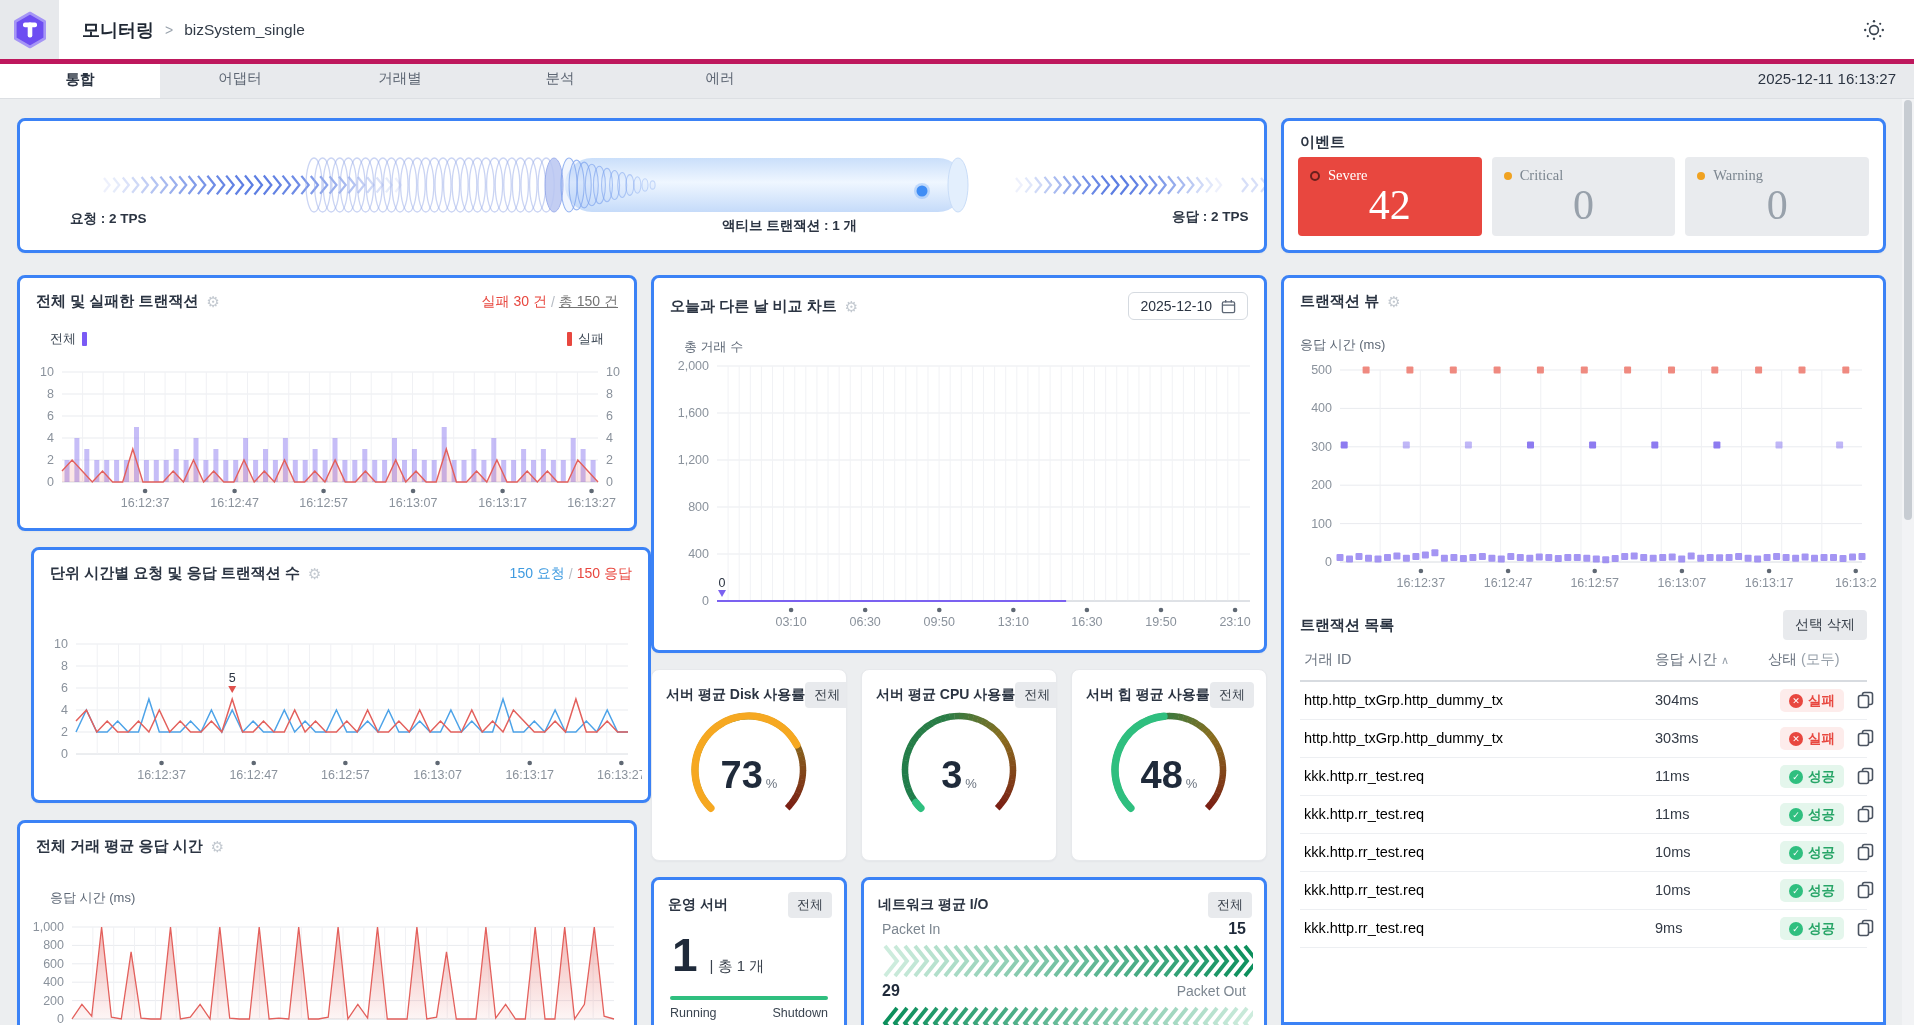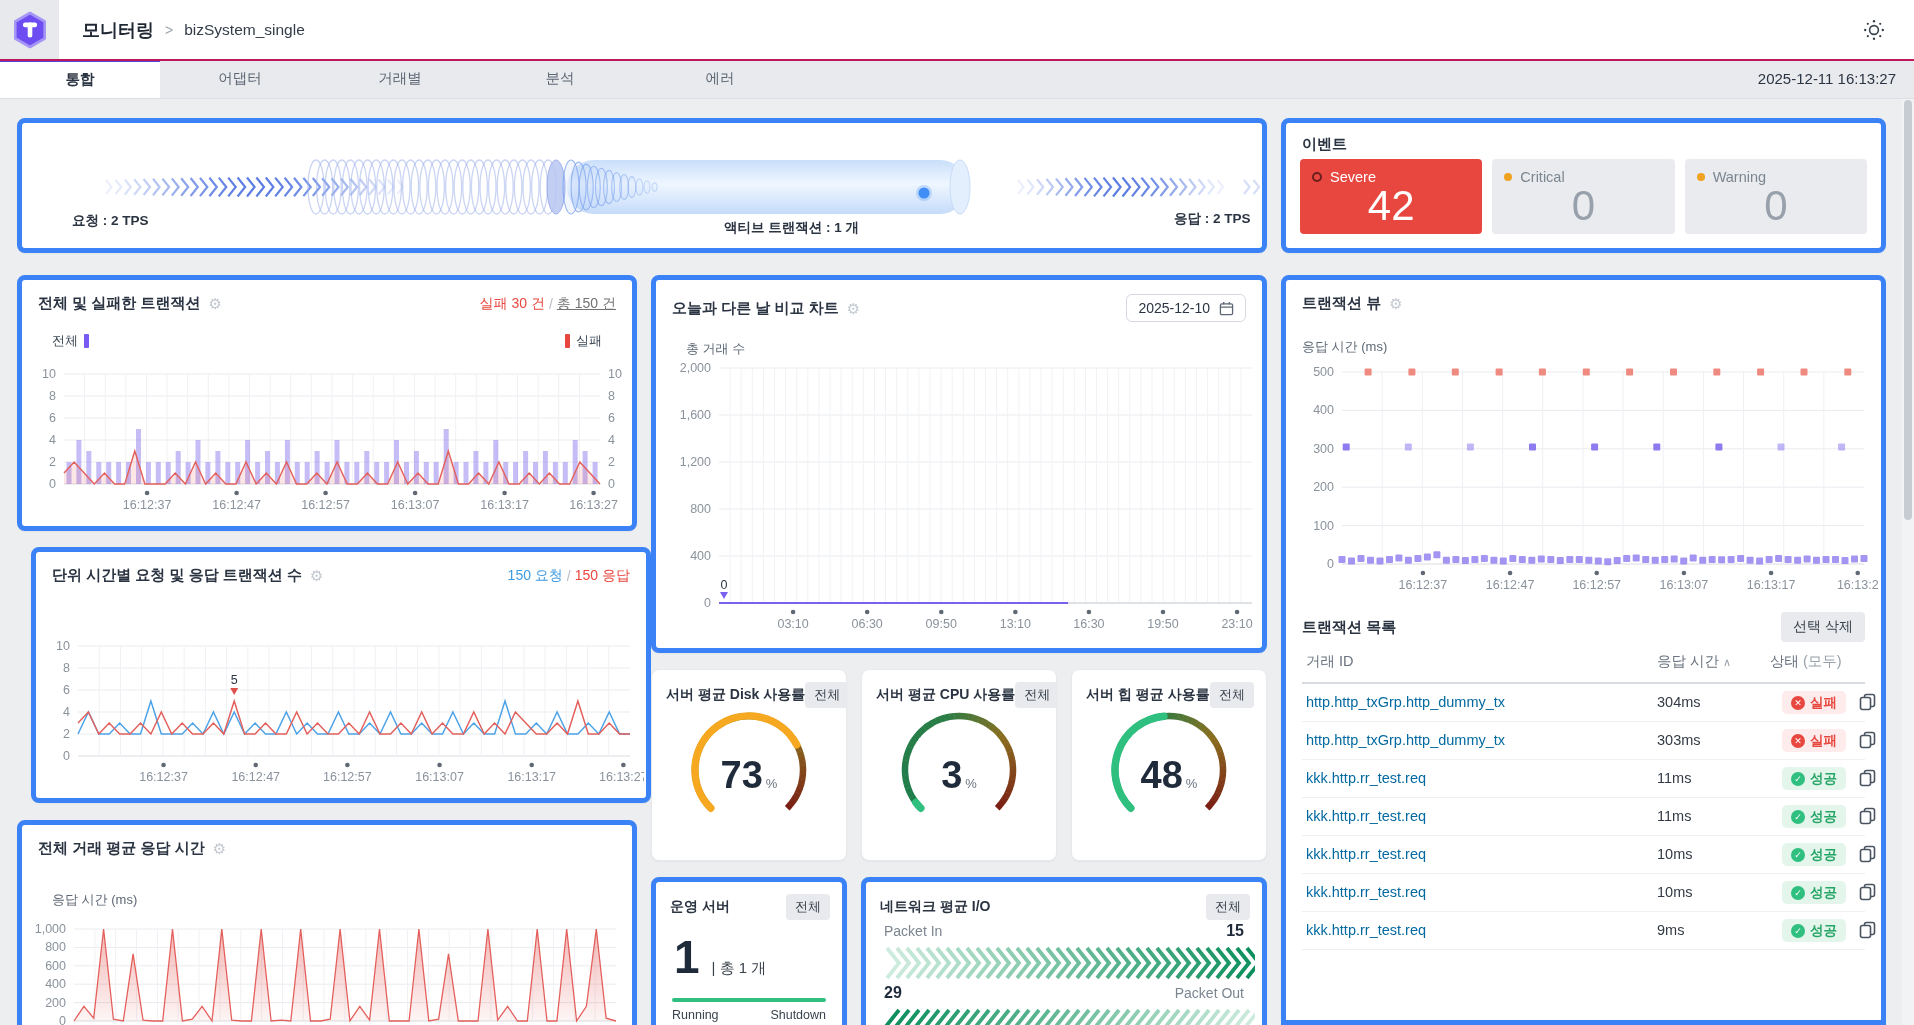--- a/index.html
+++ b/index.html
@@ -1,52 +1,52 @@
 <!DOCTYPE html>
 <html><head>
 <meta charset="utf-8">
 <style>
   html,body{margin:0;padding:0;}
   body{font-family:"Liberation Sans","DejaVu Sans",sans-serif;-webkit-font-smoothing:antialiased;}
   #root{position:relative;width:1914px;height:1025px;background:#eceef0;overflow:hidden;}
 
   
-  .header{position:absolute;top:0;left:0;width:1914px;height:59px;background:#ffffff;border-bottom:2px solid #be185d;z-index:5;}
+  .header{position:absolute;top:0;left:0;width:1914px;height:59px;background:#ffffff;border-bottom:5px solid #be185d;z-index:5;}
   .logo-box{position:absolute;left:0;top:0;width:59px;height:59px;background:#e7e9ec;display:flex;align-items:center;justify-content:center;cursor:pointer;}
   .breadcrumb{position:absolute;left:82px;top:0;height:59px;display:flex;align-items:center;gap:11px;}
   .bc-root{font-size:18px;font-weight:bold;color:#1f2733;cursor:pointer;}
   .bc-sep{color:#9aa3ad;font-size:14px;}
   .bc-cur{font-size:15.5px;color:#333c48;}
   .theme-toggle{position:absolute;right:26px;top:16px;width:28px;height:28px;cursor:pointer;}
 
   
   .tabbar{position:absolute;top:59px;left:0;width:1914px;height:39px;background:#e8eaed;border-bottom:1px solid #dcdfe3;z-index:4;}
   .tabs{display:flex;height:100%;}
   .tab{width:160px;text-align:center;line-height:39px;font-size:14.5px;color:#5d6673;cursor:pointer;box-sizing:border-box;}
   .tab.active{background:#fff;border-top:3px solid #5246d9;line-height:34px;color:#2b3442;font-weight:bold;}
   .timestamp{position:absolute;right:18px;top:0;line-height:39px;font-size:15px;color:#2b3442;}
 
   
   #content{position:absolute;top:98px;left:0;width:1902px;height:927px;background:#eceef0;overflow:hidden;}
   .vscroll{position:absolute;top:98px;right:0;width:12px;height:927px;background:#f2f3f5;}
   .vscroll .thumb{position:absolute;left:2px;top:2px;width:8px;height:420px;border-radius:4px;background:#c7ccd2;cursor:pointer;}
 
-  .card{position:absolute;background:#fff;border:5px solid #3b82f6;border-radius:8px;box-shadow:0 1px 2px rgba(20,30,50,.04);box-sizing:border-box;overflow:hidden;}
+  .card{position:absolute;background:#fff;border:3px solid #3b82f6;border-radius:8px;box-shadow:0 1px 2px rgba(20,30,50,.04);box-sizing:border-box;overflow:hidden;}
   .card-head{display:flex;align-items:center;padding:14px 16px 0 16px;}
   .card-title{font-size:15px;font-weight:bold;color:#2b3442;white-space:nowrap;}
   .gear{color:#c3c9d0;font-size:15px;margin-left:8px;font-weight:normal;cursor:pointer;line-height:1;}
   .head-right{margin-left:auto;display:flex;align-items:center;gap:4px;font-size:14px;white-space:nowrap;}
   .stat-red{color:#e8473f;}
   .stat-blue{color:#3f9be0;}
   .stat-sep{color:#b6bcc4;}
   .stat-gray{color:#737373;text-decoration:underline;}
   .axis-label{position:absolute;font-size:13px;color:#5d6775;}
 
   
-  .event-cards{position:absolute;left:14px;right:14px;top:36px;bottom:14px;display:flex;gap:10px;}
+  .event-cards{position:absolute;left:14px;right:14px;top:36px;bottom:14px;display:flex;gap:10px;font-family:Liberation Serif, serif;}
   .evt-card{flex:1;border-radius:4px;background:#e9ebee;padding:10px 12px;display:flex;flex-direction:column;box-sizing:border-box;cursor:pointer;}
   .evt-card.severe{background:#e8473f;}
   .evt-head{display:flex;align-items:center;gap:8px;font-size:14.5px;color:#7c8690;}
   .evt-card.severe .evt-head{color:#ffffff;}
   .evt-dot{width:8px;height:8px;border-radius:50%;background:#f0a221;}
   .evt-dot.ring{background:transparent;border:2px solid rgba(40,10,10,.65);width:6px;height:6px;}
   .evt-val{margin-top:auto;text-align:center;font-size:42px;line-height:1;color:#98a1ab;padding-bottom:2px;}
   .evt-card.severe .evt-val{color:#ffffff;}
 
   
@@ -89,21 +89,21 @@
   .btn-gray{background:#e8eaed;color:#3a424d;font-size:14px;border:none;border-radius:4px;padding:6px 12px;cursor:pointer;margin-left:auto;}
   .tbl-headrow{position:absolute;left:16px;right:16px;top:372px;height:26px;font-size:14.5px;color:#6b7480;}
   .tbl-headrow .c-id{position:absolute;left:4px;}
   .tbl-headrow .c-time{position:absolute;left:355px;cursor:pointer;}
   .tbl-headrow .c-status{position:absolute;left:468px;}
   .sort-caret{font-size:11px;color:#98a1ab;margin-left:4px;}
   .c-status .muted{color:#98a1ab;}
   .tbl-divider{position:absolute;left:16px;right:16px;top:402px;height:2px;background:#d7dbe0;}
   #tx-rows{position:absolute;left:16px;right:16px;top:404px;}
   .t-row{position:relative;height:37px;border-bottom:1px solid #edeff2;cursor:pointer;}
-  .t-id{position:absolute;left:4px;top:0;line-height:37px;font-size:14.5px;color:#0369a1;}
+  .t-id{position:absolute;left:4px;top:0;line-height:37px;font-size:14.5px;color:#000000;}
   .t-time{position:absolute;left:355px;top:0;line-height:37px;font-size:14.5px;color:#333a45;}
   .t-badge{position:absolute;left:480px;top:7px;height:23px;border-radius:5px;display:flex;align-items:center;gap:5px;padding:0 9px;font-size:13.5px;font-weight:bold;}
   .t-badge.fail{background:#fdeceb;color:#e8473f;}
   .t-badge.ok{background:#e4f6ec;color:#27a567;}
   .b-ic{width:14px;height:14px;border-radius:50%;color:#fff;font-size:9px;line-height:14px;text-align:center;font-weight:bold;}
   .fail .b-ic{background:#e8473f;}
   .ok .b-ic{background:#2fbf7f;}
   .t-copy{position:absolute;left:557px;top:9px;cursor:pointer;}
 
   svg text{font-family:"Liberation Sans","DejaVu Sans",sans-serif;}

